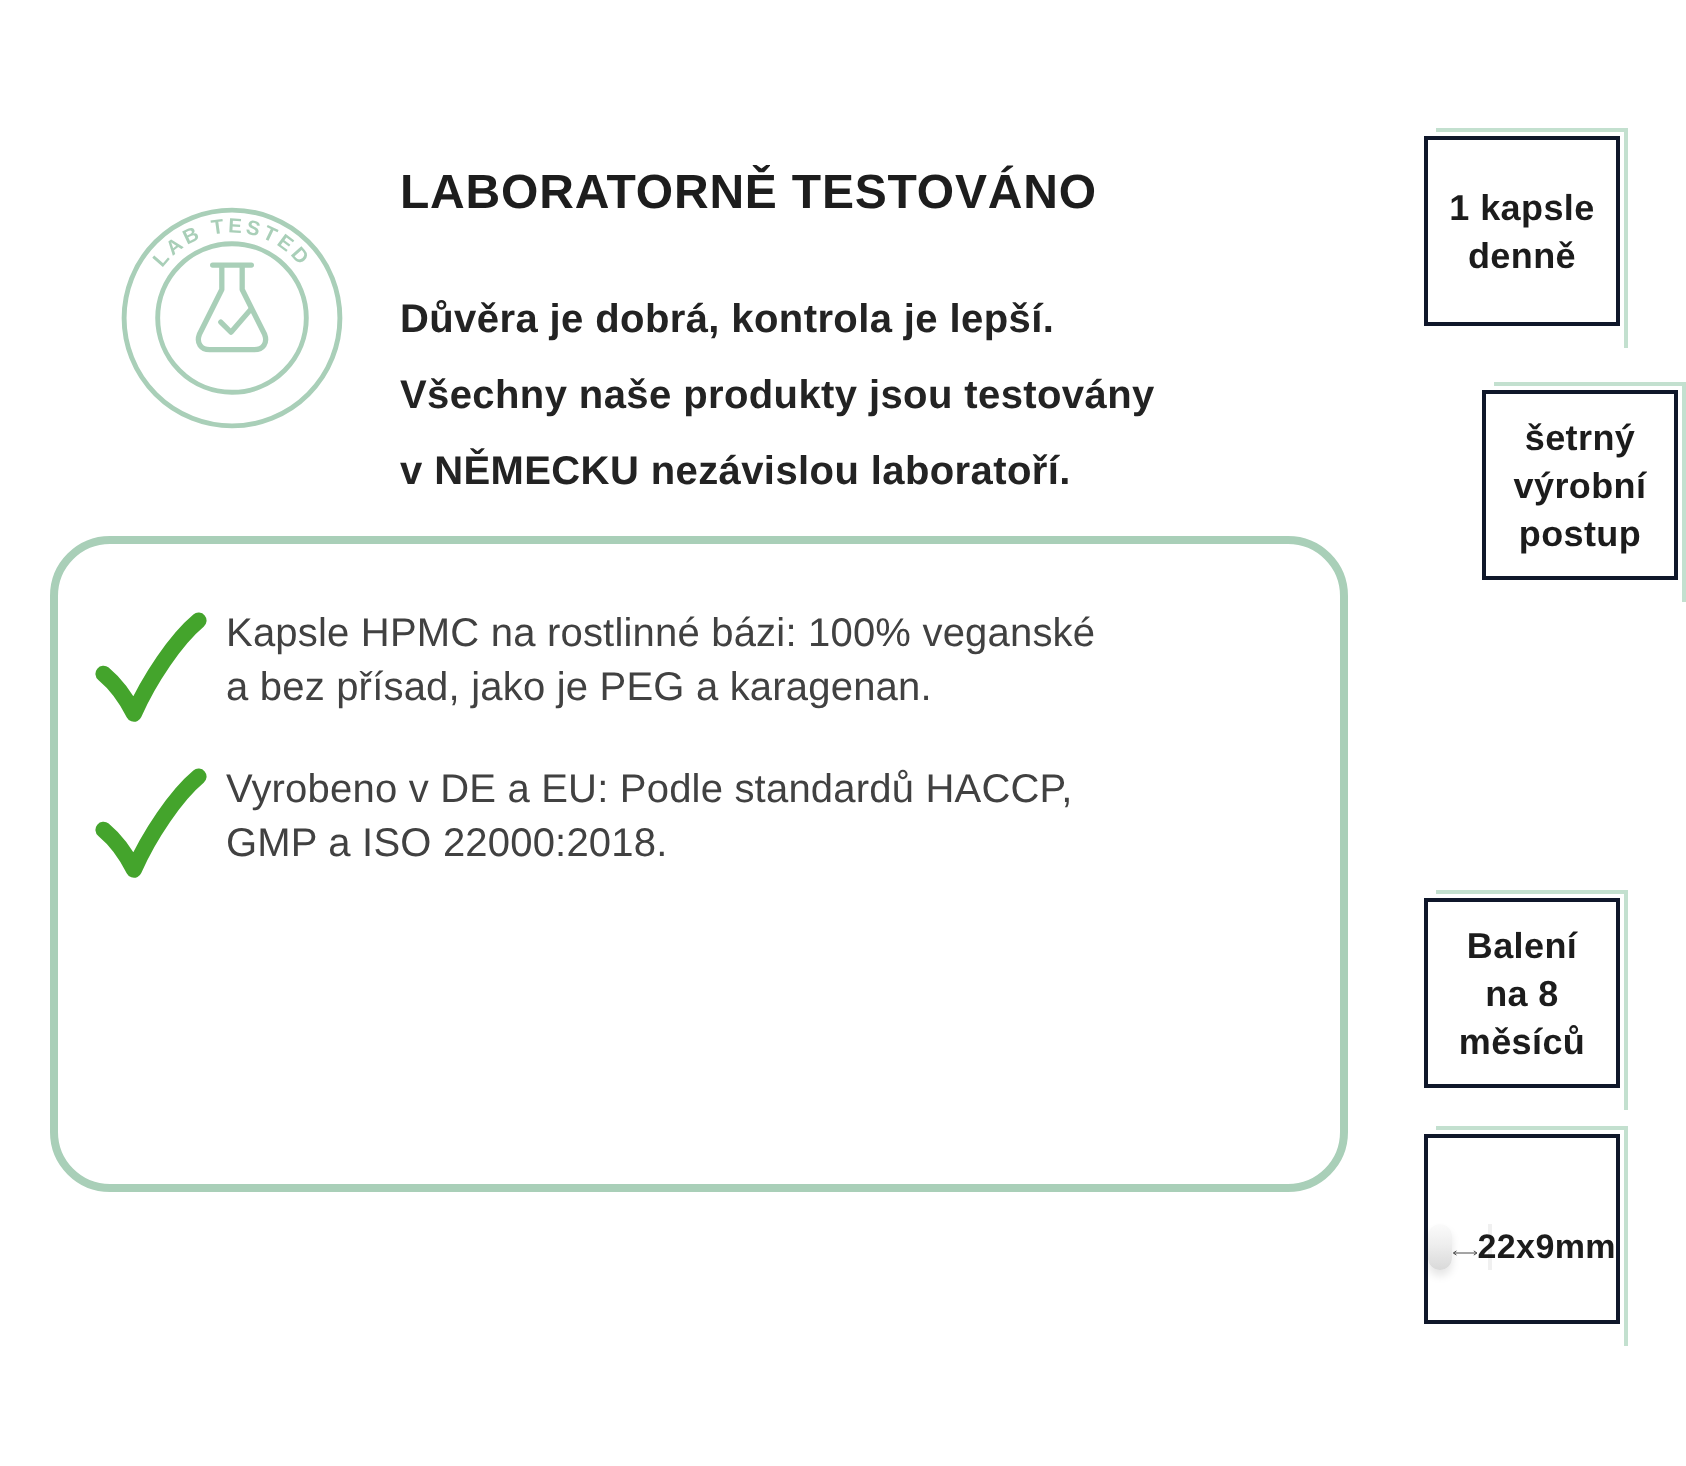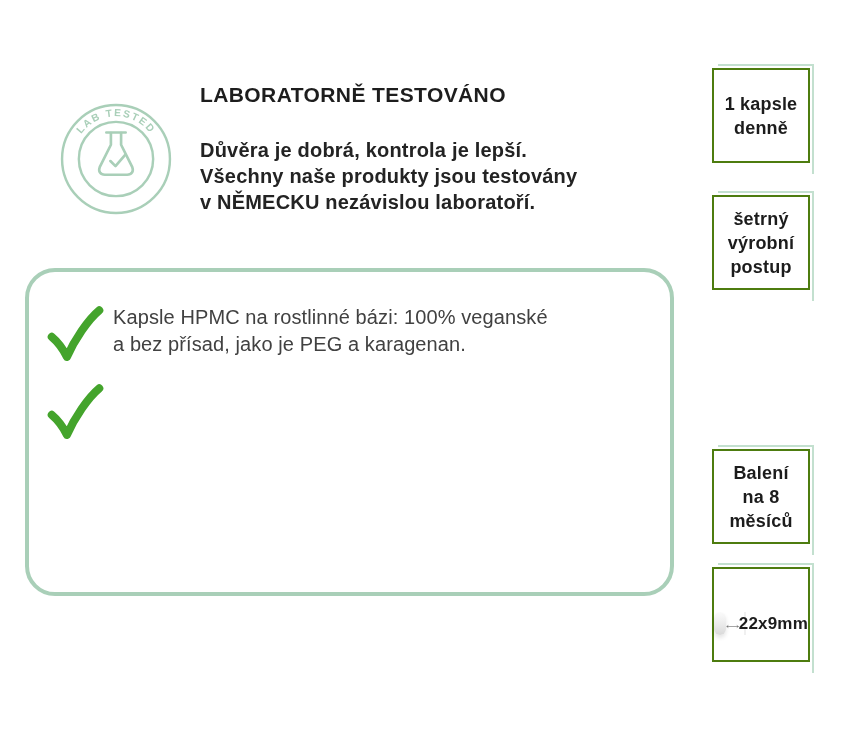--- a/index.html
+++ b/index.html
@@ -10,58 +10,58 @@
     font-family:"Liberation Sans", sans-serif;
     overflow:hidden;
   }
 
   
   .badge{position:absolute;left:59px;top:102px;width:114px;height:114px;}
 
   
   .header{position:absolute;left:200px;top:83px;width:480px;}
   .header h1{
-    margin:0;font-size:21px;font-weight:800;color:#1d1d1d;
+    margin:0;font-size:24px;font-weight:800;color:#1d1d1d;
     letter-spacing:.4px;
   }
   .header p{
     margin:30px 0 0 0;font-size:20px;font-weight:700;color:#232323;
-    line-height:26px;white-space:pre-line;letter-spacing:.2px;
+    line-height:38px;white-space:pre-line;letter-spacing:.2px;
   }
 
   
   .main-box{
     position:absolute;left:25px;top:268px;width:649px;height:328px;
     box-sizing:border-box;border:4px solid #a9cfb8;border-radius:30px;
     background:#fff;padding:32px 16px 0 18px;
     display:flex;flex-direction:column;gap:16px;
   }
   .bullet{display:flex;gap:9px;align-items:flex-start;}
   .bullet .check{flex:0 0 57px;width:57px;height:62px;}
   .bullet p{
     margin:0;font-size:20px;color:#414141;line-height:27px;
     white-space:pre-line;letter-spacing:.1px;
   }
 
   
   .rail-box{
     position:absolute;left:712px;width:98px;height:95px;
-    box-sizing:border-box;border:2px solid #4d7c0f;background:#fff;
+    box-sizing:border-box;border:2px solid #0f172a;background:#fff;
     display:flex;align-items:center;justify-content:center;text-align:center;
   }
   .rail-box::after{
     content:"";position:absolute;pointer-events:none;
     top:-6px;right:-6px;bottom:-13px;left:4px;
     border-top:2px solid #c3e0cf;border-right:2px solid #c3e0cf;
   }
   .rail-box .lbl{
     font-size:18px;font-weight:800;color:#1c1c1c;line-height:24px;
     white-space:pre-line;letter-spacing:.2px;
   }
-  .rb1{top:68px;} .rb2{top:195px;} .rb3{top:323px;} .rb4{top:449px;align-items:center;}
+  .rb1{top:68px;} .rb2{top:195px;margin-left:29px;} .rb3{top:323px;} .rb4{top:449px;align-items:center;}
   .rb5{top:567px;justify-content:flex-start;padding-top:17px;}
 
   .capsule{
     width:62px;height:23px;border-radius:12px;
     background:linear-gradient(180deg,#fbfbfb 0%,#eeeeee 45%,#d9d9d9 100%);
     box-shadow:0 3px 4px rgba(0,0,0,.10);
     position:relative;
   }
   .capsule::after{
     content:"";position:absolute;left:30px;top:0;width:2px;height:100%;
@@ -108,20 +108,22 @@
       </svg>
       <p>Kapsle HPMC na rostlinné bázi: 100% veganské
 a bez přísad, jako je PEG a karagenan.</p>
     </div>
 
 
     <div class="bullet">
       <svg class="check" viewBox="0 0 60 64" aria-hidden="true">
         <path d="M5,34 C11,39 17,47 21,55 C29,37 43,16 55,6" fill="none" stroke="#44a42c" stroke-width="8.5" stroke-linecap="round" stroke-linejoin="round"></path>
       </svg>
+      <p>Vyrobeno v DE a EU: Podle standardů HACCP,
+GMP a ISO 22000:2018.</p>
     </div>
 
   </div>
 
   <div class="rail-box rb1">
     <span class="lbl">1 kapsle
 denně</span>
   </div>
 
   <div class="rail-box rb2">

